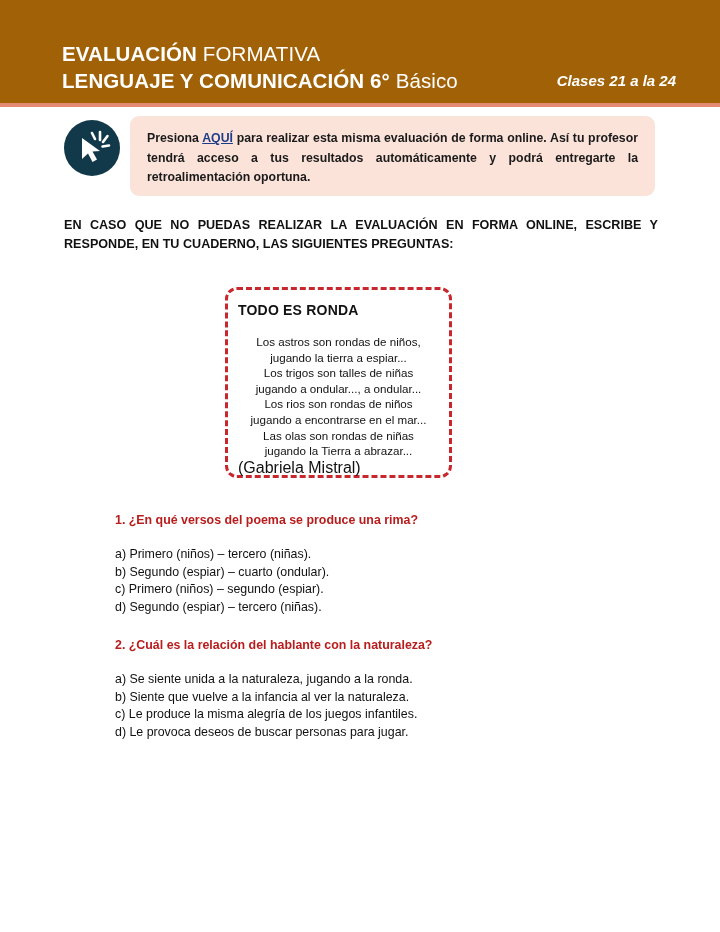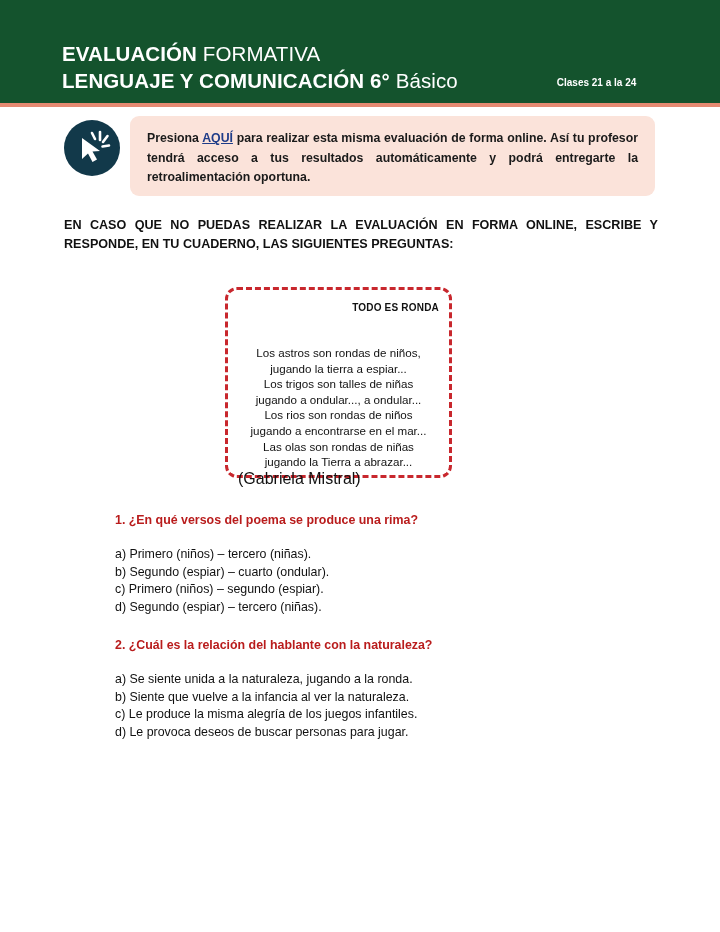--- a/index.html
+++ b/index.html
@@ -16,21 +16,21 @@
     position: relative;
   }
 
   
   .header {
     position: absolute;
     left: 0;
     top: 0;
     width: 720px;
     height: 105px;
-    background: #14532d;
+    background: #a16207;
     box-sizing: border-box;
   }
   .header-underline {
     position: absolute;
     left: 0;
     top: 103px;
     width: 720px;
     height: 4px;
     background: #e58a72;
   }
@@ -61,27 +61,28 @@
     font-size: 20.5px;
     font-weight: bold;
     color: #ffffff;
     letter-spacing: 0.1px;
     white-space: nowrap;
   }
   .header-line2 .light {
     font-weight: normal;
   }
   .header-classes {
-    font-size: 10px;
+    font-size: 15px;
     font-weight: bold;
     color: #ffffff;
     white-space: nowrap;
     margin-left: 99px;
     position: relative;
     top: -2px;
+    font-style: italic;
   }
 
   
   .notice {
     position: absolute;
     left: 62px;
     top: 116px;
     width: 593px;
     height: 80px;
   }
@@ -139,25 +140,25 @@
     top: 287px;
     width: 227px;
     height: 191px;
     border: 3px dashed #c8272d;
     border-radius: 12px;
     box-sizing: border-box;
     padding: 12px 10px 8px 10px;
     background: #ffffff;
   }
   .poem-title {
-    font-size: 10px;
-    font-weight: bold;
-    text-align: right;
-    color: #111111;
-    margin: 0 0 32px 0;
+    font-size: 14px;
+    font-weight: bold;
+    text-align: left;
+    color: #111111;
+    margin: 0 0 16px 0;
     letter-spacing: 0.2px;
   }
   .poem-body {
     font-size: 11.6px;
     line-height: 15.6px;
     text-align: center;
     color: #111111;
   }
   .poem-line {
     white-space: nowrap;

